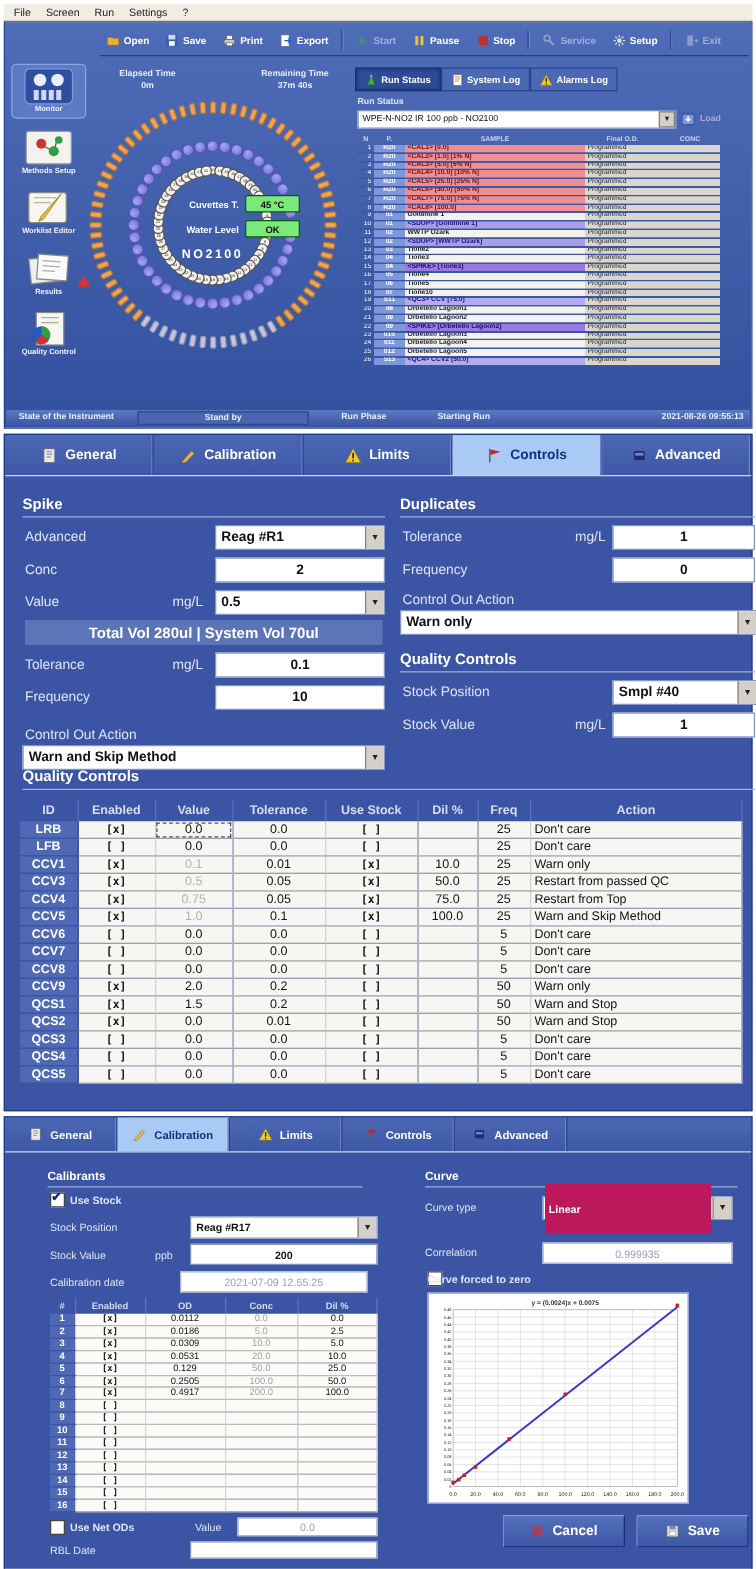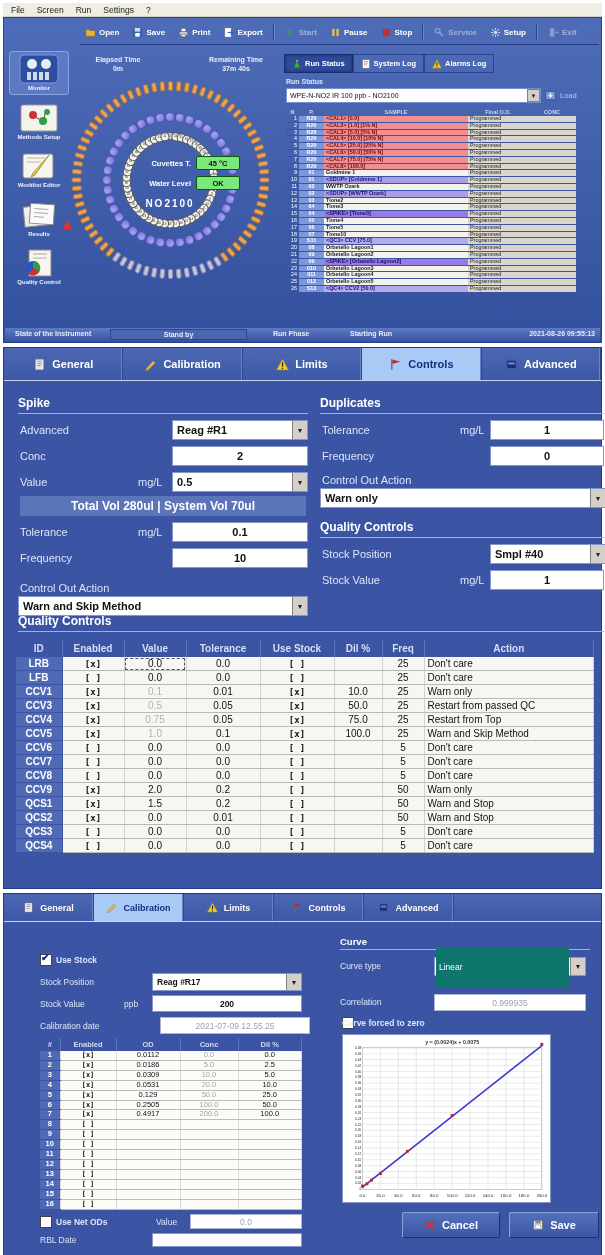--- a/index.html
+++ b/index.html
@@ -99,21 +99,21 @@
   .p2 .flabel{font-size:11px;}
   .p3 .flabel{font-size:8.5px;}
   .inp{position:absolute;background:#fff;border:1px solid #8595c8;display:flex;align-items:center;
     justify-content:center;color:#111;font-weight:600;}
   .p2 .inp{height:18px;font-size:11px;}
   .p3 .inp{height:15px;font-size:8.5px;}
   .inp.dim{color:#9aa0b8;font-weight:normal;border-color:#aab4d4;}
   .dd{position:absolute;background:#fff;border:1px solid #8595c8;display:flex;align-items:center;}
   .p2 .dd{height:18px;font-size:11px;} .p3 .dd{height:16px;font-size:8.5px;}
   .dd-text{flex:1;padding-left:4px;color:#111;font-weight:600;white-space:nowrap;overflow:hidden;}
-  .dd-text.hl{background:#0f766e;color:#fff;margin:1px;padding:15px 3px;font-weight:normal;}
+  .dd-text.hl{background:#be185d;color:#fff;margin:1px;padding:15px 3px;font-weight:bold;}
   .dd-btn{width:14px;align-self:stretch;background:#d4d0c8;border-left:1px solid #808080;color:#222;
     font-size:7px;display:flex;align-items:center;justify-content:center;}
   .banner{position:absolute;background:#5c74b8;color:#fff;font-size:12px;font-weight:bold;
     display:flex;align-items:center;justify-content:center;}
   .cb{position:absolute;width:10px;height:10px;background:#fff;border:1px solid #444;}
   .cb.checked::after{content:"✔";position:absolute;top:-3px;left:0px;font-size:10px;color:#10239c;font-weight:bold;}
   
   .p2{height:540px;}
   .qc-table{position:absolute;top:292px;left:12px;width:578px;border-collapse:collapse;table-layout:fixed;}
   .qc-table th{font-size:10px;font-weight:bold;color:#d8def5;height:15px;border-right:1px solid #5c74b8;}
@@ -1066,20 +1066,30 @@
         <tr>
         <td class="qid">QCS4</td>
         <td class="qchk">[ ]</td>
         <td class="qv">0.0</td>
         <td>0.0</td>
         <td class="qchk">[ ]</td>
         <td></td>
         <td>5</td>
         <td class="qact">Don't care</td>
       </tr>
+        <tr>
+        <td class="qid">QCS5</td>
+        <td class="qchk">[ ]</td>
+        <td class="qv">0.0</td>
+        <td>0.0</td>
+        <td class="qchk">[ ]</td>
+        <td></td>
+        <td>5</td>
+        <td class="qact">Don't care</td>
+      </tr>
       </tbody>
   </table>
 </div>
 
 <div class="panel p3 pblue">
   <div class="ptabs">
     <div class="ptab">
       <svg viewBox="0 0 12 12">
           <rect x="2" y="1" width="8" height="10" fill="#e8e8e8" stroke="#667" stroke-width=".5"></rect>
           <path d="M4 3h4M4 5h4M4 7h3" stroke="#99a"></path>
@@ -1109,32 +1119,33 @@
     </div>
     <div class="ptab">
       <svg viewBox="0 0 12 12">
           <rect x="1.5" y="2" width="9" height="8" rx="1.5" fill="#1d2f6e" stroke="#4a5fa8"></rect>
           <rect x="3" y="4" width="6" height="2" fill="#6f86d0"></rect>
         </svg>
       <span>Advanced</span>
     </div>
   </div>
 
+  <div class="sec-head" style="left:34px;top:42px;width:252px;">Calibrants</div>
   <span class="cb checked" style="left:36px;top:60px;"></span>
   <span class="flabel" style="left:52px;top:61px;font-weight:bold;">Use Stock</span>
   <span class="flabel" style="left:36px;top:83px;">Stock Position</span>
   <div class="dd" style="left:148px;top:79px;width:148px;">
     <span class="dd-text">Reag #R17</span>
     <span class="dd-btn">▼</span>
   </div>
   <span class="flabel" style="left:36px;top:105px;">Stock Value</span>
   <span class="flabel" style="left:120px;top:105px;">ppb</span>
   <div class="inp" style="left:148px;top:101px;width:148px;">200</div>
   <span class="flabel" style="left:36px;top:127px;">Calibration date</span>
-  <div class="inp dim" style="left:156px;top:123px;width:148px;">2021-07-09 12.55.25</div>
+  <div class="inp dim" style="left:140px;top:123px;width:148px;">2021-07-09 12.55.25</div>
 
   <table class="cal-table">
     <colgroup>
         <col style="width:20px">
         <col style="width:56px">
         <col style="width:64px">
         <col style="width:58px">
         <col>
       </colgroup>
     <thead>

